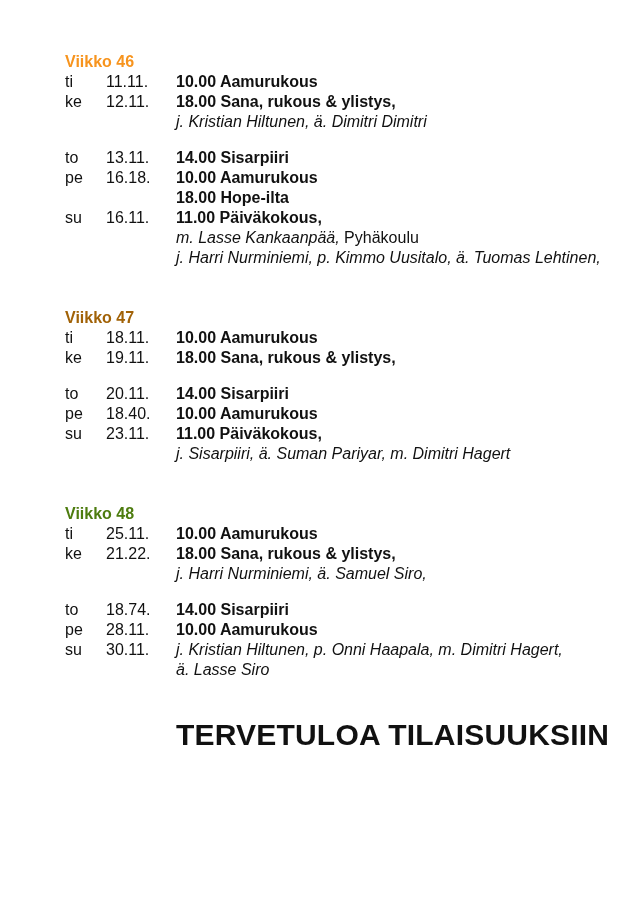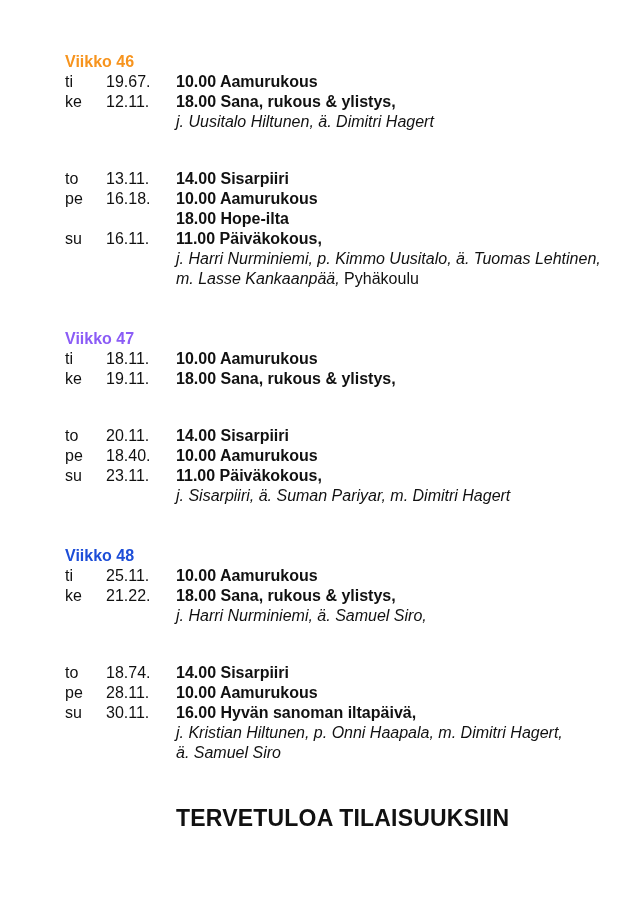--- a/index.html
+++ b/index.html
@@ -14,61 +14,61 @@
     font-size: 16px;
     line-height: 20px;
     color: #111111;
     overflow: hidden;
   }
   .week { margin: 0 0 40px 0; }
   .week-title {
     font-weight: 700;
     color: #F7941E;
   }
-  .group + .group { margin-top: 37px; }
+  .group + .group { margin-top: 16px; }
   .row {
     display: grid;
     grid-template-columns: 41px 70px 1fr;
     align-items: start;
   }
   .day-cell, .date-cell { font-weight: 400; }
   .event-line { white-space: nowrap; }
   .seg-bold { font-weight: 700; font-style: normal; }
   .seg-italic { font-style: italic; font-weight: 400; }
   .seg-regular { font-style: normal; font-weight: 400; }
   .footer-title {
     margin: 16px 0 0 111px;
-    font-size: 23px;
+    font-size: 30px;
     line-height: 30px;
     font-weight: 700;
     letter-spacing: 0.2px;
     white-space: nowrap;
   }
 </style>
 </head>
 <body>
 
 <div class="page" style="background: rgb(255, 255, 255); color: rgb(17, 17, 17);">
   <div id="weeks-container">
       <div class="week">
         <div class="week-title" style="color: rgb(247, 148, 30);">Viikko 46</div>
         <div class="group">
           <div class="row">
             <div class="day-cell">ti</div>
-            <div class="date-cell">19.67.</div>
+            <div class="date-cell">11.11.</div>
             <div class="desc-cell">
               <div class="event-line"><span class="seg-bold">10.00 Aamurukous</span></div>
             </div>
           </div>
           <div class="row">
             <div class="day-cell">ke</div>
             <div class="date-cell">12.11.</div>
             <div class="desc-cell">
               <div class="event-line"><span class="seg-bold">18.00 Sana, rukous &amp; ylistys,</span></div>
-              <div class="event-line"><span class="seg-italic">j. Uusitalo Hiltunen, ä. Dimitri Hagert</span></div>
+              <div class="event-line"><span class="seg-italic">j. Kristian Hiltunen, ä. Dimitri Dimitri</span></div>
             </div>
           </div>
         </div>
         <div class="group">
           <div class="row">
             <div class="day-cell">to</div>
             <div class="date-cell">13.11.</div>
             <div class="desc-cell">
               <div class="event-line"><span class="seg-bold">14.00 Sisarpiiri</span></div>
             </div>
@@ -79,28 +79,28 @@
             <div class="desc-cell">
               <div class="event-line"><span class="seg-bold">10.00 Aamurukous</span></div>
               <div class="event-line"><span class="seg-bold">18.00 Hope-ilta</span></div>
             </div>
           </div>
           <div class="row">
             <div class="day-cell">su</div>
             <div class="date-cell">16.11.</div>
             <div class="desc-cell">
               <div class="event-line"><span class="seg-bold">11.00 Päiväkokous,</span></div>
+              <div class="event-line"><span class="seg-italic">m. Lasse Kankaanpää,</span><span class="seg-regular"> Pyhäkoulu</span></div>
               <div class="event-line"><span class="seg-italic">j. Harri Nurminiemi, p. Kimmo Uusitalo, ä. Tuomas Lehtinen,</span></div>
-              <div class="event-line"><span class="seg-italic">m. Lasse Kankaanpää,</span><span class="seg-regular"> Pyhäkoulu</span></div>
             </div>
           </div>
         </div>
       </div>
       <div class="week">
-        <div class="week-title" style="color: #8b5cf6;">Viikko 47</div>
+        <div class="week-title" style="color: #a16207;">Viikko 47</div>
         <div class="group">
           <div class="row">
             <div class="day-cell">ti</div>
             <div class="date-cell">18.11.</div>
             <div class="desc-cell">
               <div class="event-line"><span class="seg-bold">10.00 Aamurukous</span></div>
             </div>
           </div>
           <div class="row">
             <div class="day-cell">ke</div>
@@ -129,21 +129,21 @@
             <div class="day-cell">su</div>
             <div class="date-cell">23.11.</div>
             <div class="desc-cell">
               <div class="event-line"><span class="seg-bold">11.00 Päiväkokous,</span></div>
               <div class="event-line"><span class="seg-italic">j. Sisarpiiri, ä. Suman Pariyar, m. Dimitri Hagert</span></div>
             </div>
           </div>
         </div>
       </div>
       <div class="week">
-        <div class="week-title" style="color: #1d4ed8;">Viikko 48</div>
+        <div class="week-title" style="color: #4d7c0f;">Viikko 48</div>
         <div class="group">
           <div class="row">
             <div class="day-cell">ti</div>
             <div class="date-cell">25.11.</div>
             <div class="desc-cell">
               <div class="event-line"><span class="seg-bold">10.00 Aamurukous</span></div>
             </div>
           </div>
           <div class="row">
             <div class="day-cell">ke</div>
@@ -166,22 +166,21 @@
             <div class="day-cell">pe</div>
             <div class="date-cell">28.11.</div>
             <div class="desc-cell">
               <div class="event-line"><span class="seg-bold">10.00 Aamurukous</span></div>
             </div>
           </div>
           <div class="row">
             <div class="day-cell">su</div>
             <div class="date-cell">30.11.</div>
             <div class="desc-cell">
-              <div class="event-line"><span class="seg-bold">16.00 Hyvän sanoman iltapäivä,</span></div>
               <div class="event-line"><span class="seg-italic">j. Kristian Hiltunen, p. Onni Haapala, m. Dimitri Hagert,</span></div>
-              <div class="event-line"><span class="seg-italic">ä. Samuel Siro</span></div>
+              <div class="event-line"><span class="seg-italic">ä. Lasse Siro</span></div>
             </div>
           </div>
         </div>
       </div>
     </div>
   <div class="footer-title">TERVETULOA TILAISUUKSIIN</div>
 </div>
 
 </body></html>

